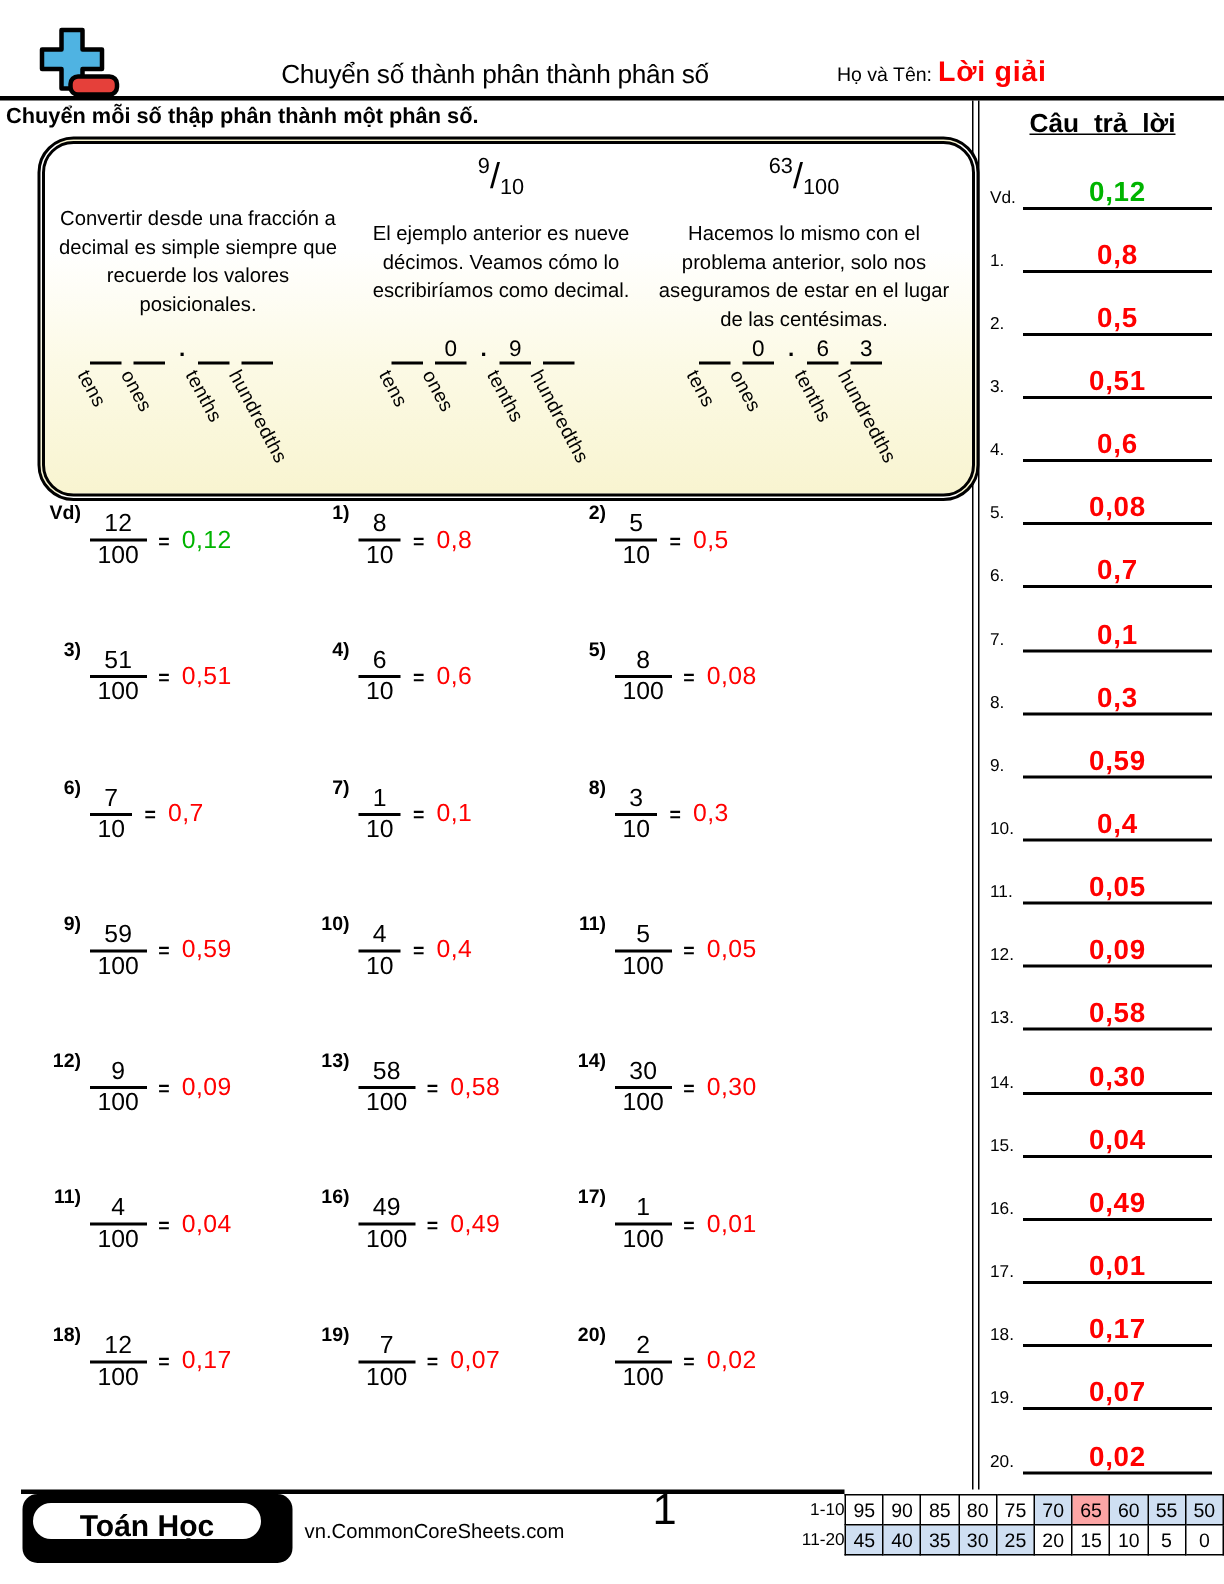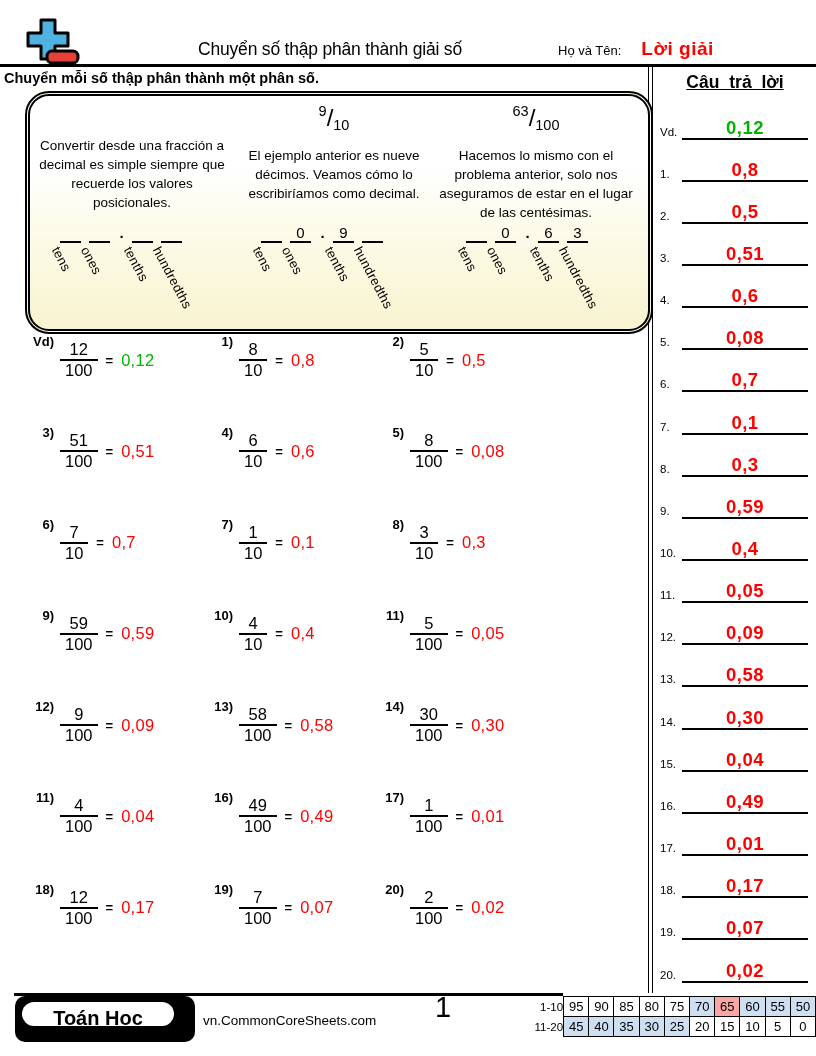--- a/index.html
+++ b/index.html
@@ -6,21 +6,21 @@
   body{
     width:816px;height:1056px;position:relative;background:#fff;color:#000;
     font-family:"Liberation Sans","DejaVu Sans",sans-serif;overflow:hidden;
   }
   
   .logo{position:absolute;left:24px;top:18px;}
   .hdr-title{position:absolute;left:120px;top:39px;width:420px;text-align:center;
     font-size:17.5px;letter-spacing:-0.2px;}
   .name-area{position:absolute;left:558px;top:38px;display:flex;align-items:baseline;}
   .name-label{font-size:13px;}
-  .name-value{font-size:19px;font-weight:bold;color:#f00;margin-left:20px;letter-spacing:0.5px;}
+  .name-value{font-size:19px;font-weight:bold;color:#f00;margin-left:4px;letter-spacing:0.5px;}
   .hdr-rule{position:absolute;left:0;top:64px;width:816px;height:3px;background:#000;}
   
   .vdivider{position:absolute;left:648px;top:67px;height:926px;width:3px;
     border-left:1.6px solid #000;border-right:1.6px solid #000;}
   
   .prompt{position:absolute;left:4px;top:70px;font-size:14.5px;font-weight:bold;}
   
   .exbox{position:absolute;left:25px;top:91px;width:618px;height:233px;
     border:5px double #000;border-radius:24px;
     background:linear-gradient(#ffffff 0%,#ffffff 30%,#fcfae6 62%,#f8f4d0 100%);}
@@ -75,21 +75,21 @@
 </style>
 </head>
 <body>
 
 <div class="logo">
   <svg width="56" height="50" viewBox="0 0 56 50">
     <path d="M17 2 h14 v13 h13 v13 h-13 v13 h-14 v-13 h-13 v-13 h13 z" stroke="#000" stroke-width="3" stroke-linejoin="round" class="logo-plus" fill="#4fb3e2"></path>
     <rect x="23" y="33" width="31" height="12" rx="5" stroke="#000" stroke-width="3" class="logo-minus" fill="#e5403a"></rect>
   </svg>
 </div>
-<div class="hdr-title">Chuyển số thập phân thành giải số</div>
+<div class="hdr-title">Chuyển số thành phân thành phân số</div>
 <div class="name-area">
   <span class="name-label">Họ và Tên:</span>
   <span class="name-value">Lời giải</span>
 </div>
 <div class="hdr-rule"></div>
 <div class="vdivider"></div>
 
 <div class="prompt">Chuyển mỗi số thập phân thành một phân số.</div>
 
 <div class="exbox">

